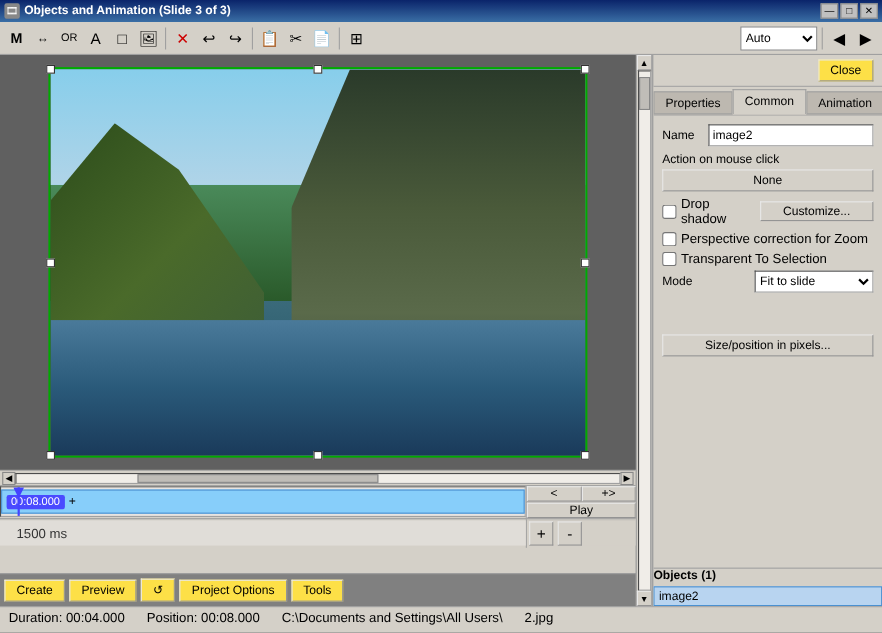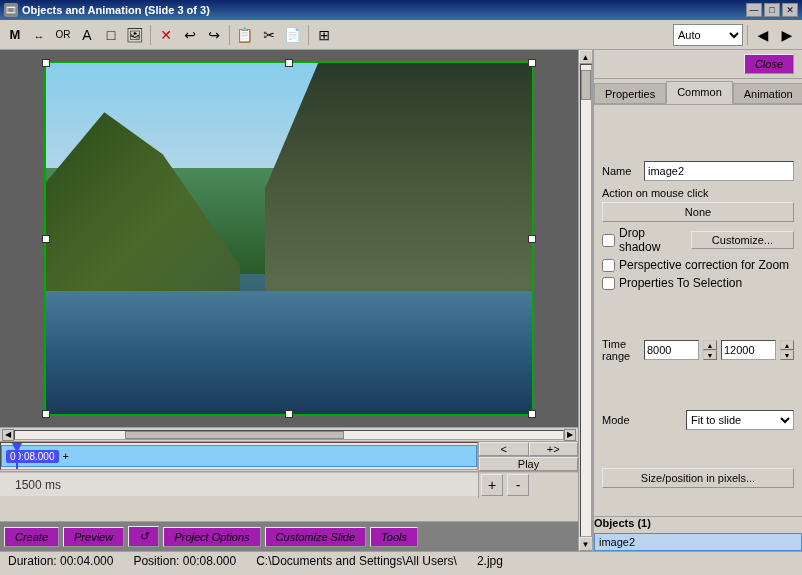--- a/index.html
+++ b/index.html
@@ -248,25 +248,24 @@
     .bottom-controls {
       display: flex;
       align-items: center;
       padding: 4px;
       gap: 4px;
       border-top: 1px solid #a0a0a0;
     }
 
     .btn {
       padding: 3px 10px;
-      background: #a21caf;
+      background: #fde047;
       border: 1px outset #e8e8e8;
       cursor: pointer;
       font-size: 11px;
-      font-style: italic;
     }
 
     .plus-minus-btn {
       width: 22px; height: 22px;
       background: #d4d0c8;
       border: 1px outset #e8e8e8;
       cursor: pointer;
       font-size: 14px;
       display: flex; align-items: center; justify-content: center;
     }
@@ -310,21 +309,20 @@
       flex: 1;
       padding: 8px;
       overflow-y: auto;
     }
 
     .panel-row {
       display: flex;
       align-items: center;
       margin-bottom: 6px;
       gap: 4px;
-      margin-top: 48px;
     }
 
     .panel-label { width: 80px; font-size: 11px; }
 
     .panel-input {
       flex: 1;
       height: 20px;
       border: 1px inset #a0a0a0;
       background: white;
       padding: 0 3px;
@@ -579,21 +577,20 @@
           <div class="plus-minus-btn">-</div>
         </div>
       </div>
     </div>
 
     <div class="bottom-controls">
       <button class="btn">Create</button>
       <button class="btn">Preview</button>
       <button class="btn">↺</button>
       <button class="btn">Project Options</button>
-      <button class="btn">Customize Slide</button>
       <button class="btn">Tools</button>
     </div>
   </div>
 
   <div class="canvas-scroll">
     <div class="cs-arrow">▲</div>
     <div class="cs-track">
       <div class="cs-thumb"></div>
     </div>
     <div class="cs-arrow">▼</div>
@@ -629,37 +626,24 @@
           <input type="checkbox" style="">
           <span>Drop shadow</span>
           <button class="customize-btn">Customize...</button>
         </div>
         <div class="checkbox-row">
           <input type="checkbox" style="">
           <span>Perspective correction for Zoom</span>
         </div>
         <div class="checkbox-row">
           <input type="checkbox" style="">
-          <span>Properties To Selection</span>
-        </div>
-      </div>
-
-      <div class="panel-row">
-        <span class="panel-label">Time range</span>
-        <input class="spin-input" type="text" value="8000" style="">
-        <div class="spin-btn-group">
-          <div class="spin-btn">▲</div>
-          <div class="spin-btn">▼</div>
-        </div>
-        <input class="spin-input" type="text" value="12000" style="">
-        <div class="spin-btn-group">
-          <div class="spin-btn">▲</div>
-          <div class="spin-btn">▼</div>
-        </div>
-      </div>
+          <span>Transparent To Selection</span>
+        </div>
+      </div>
+
 
       <div class="panel-row">
         <span class="panel-label">Mode</span>
         <select class="panel-select">
           <option>Fit to slide</option>
           <option>Stretch</option>
           <option>Crop</option>
         </select>
       </div>
 

